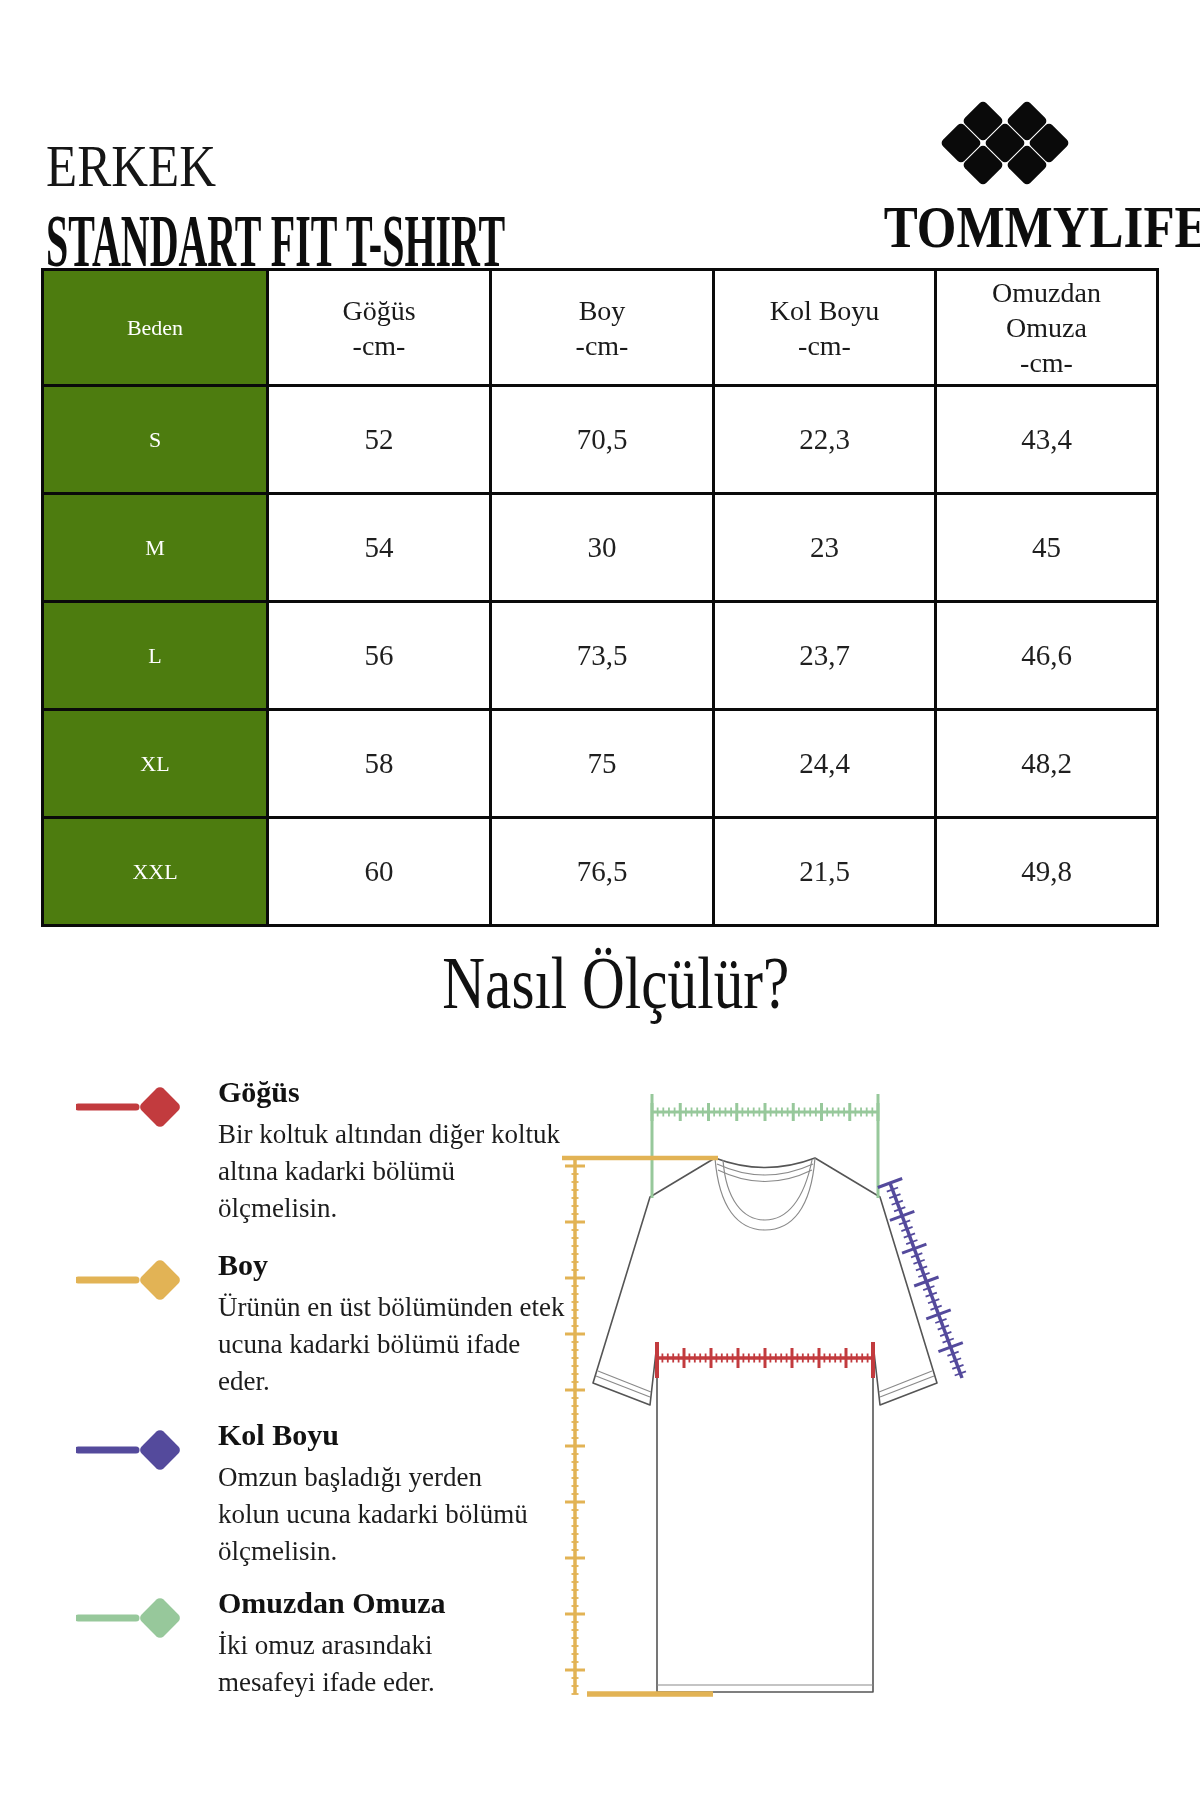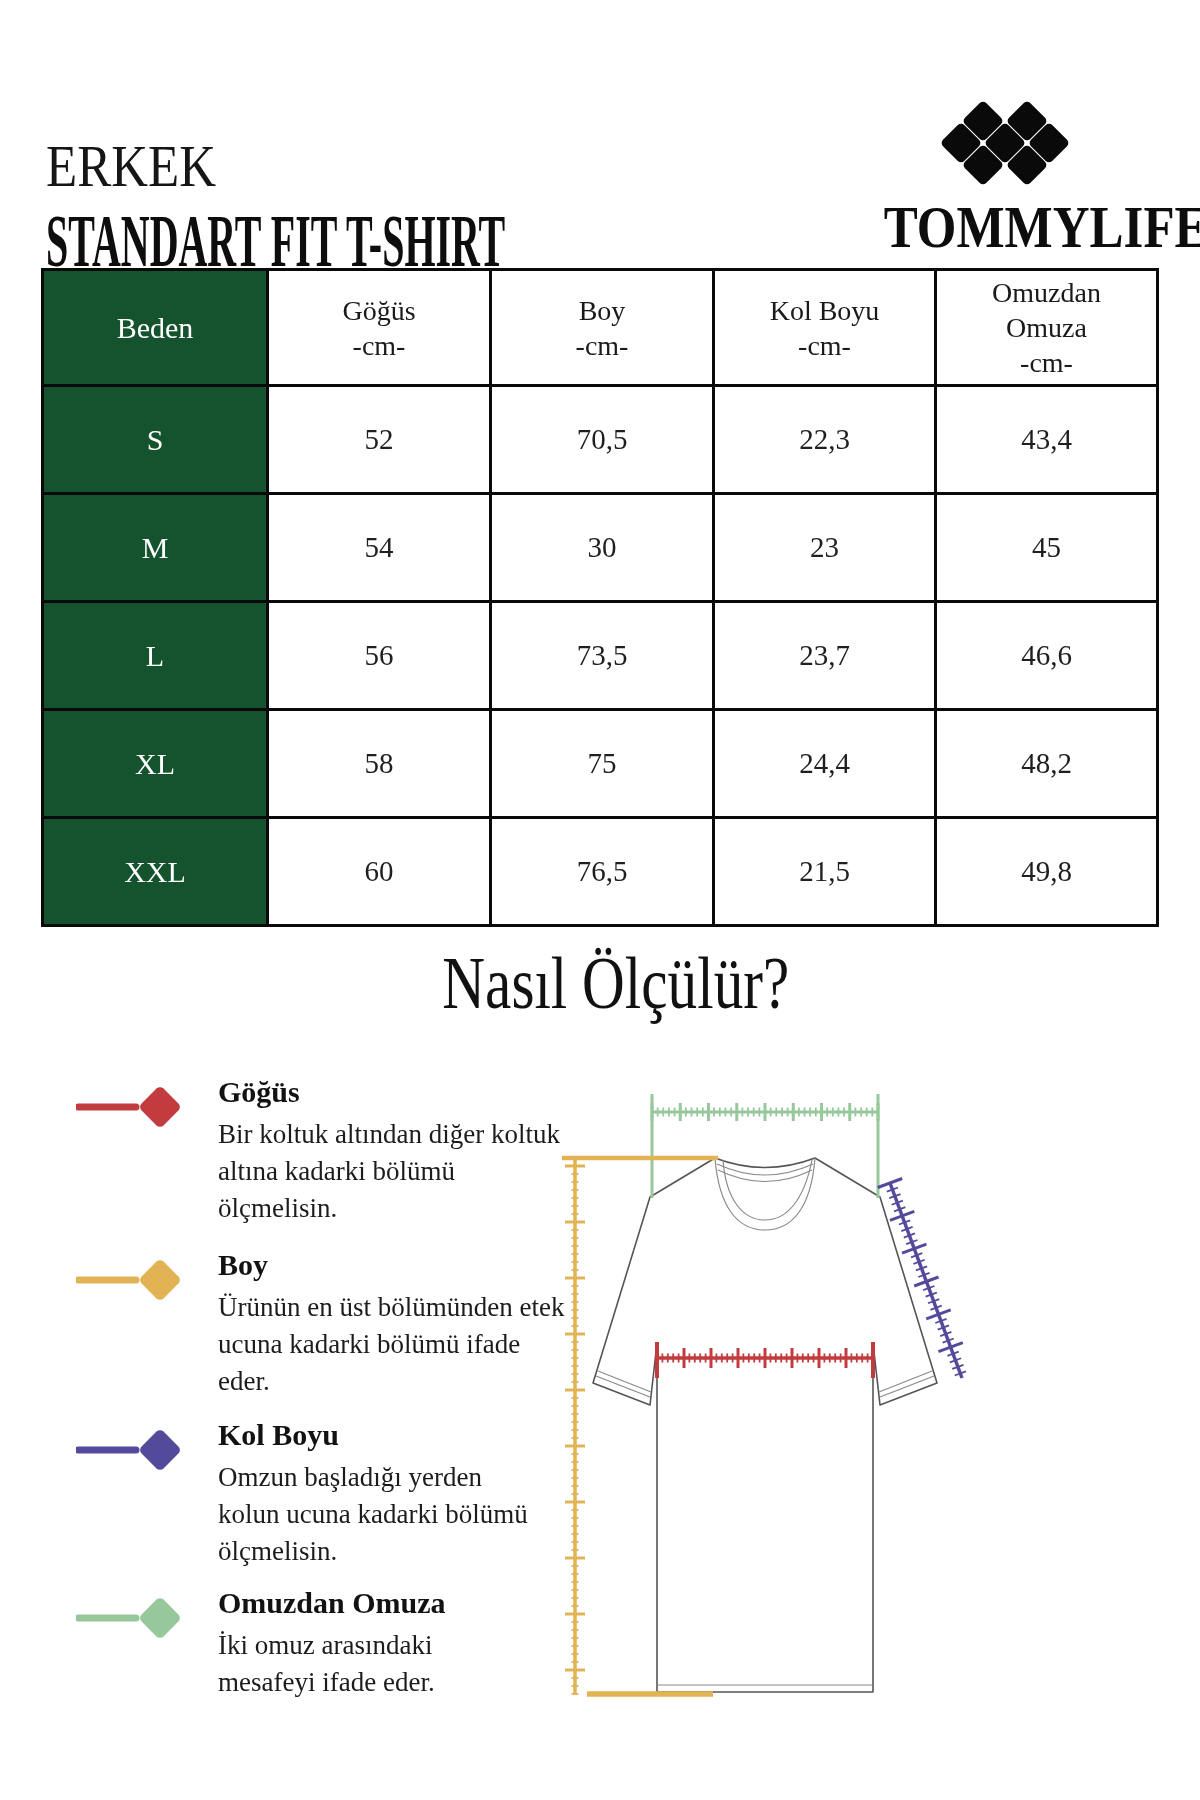--- a/index.html
+++ b/index.html
@@ -18,21 +18,21 @@
 
   .brand{position:absolute;top:96px;right:45px;width:300px;text-align:right;}
   .brand svg{display:block;margin:0 auto;}
   .brand-name{margin-top:6px;font-size:60px;line-height:1;font-weight:bold;color:#0d0d0d;}
 
   
   table.size-table{position:absolute;top:268px;left:41px;width:960px;border-collapse:collapse;table-layout:fixed;}
   .size-table th,.size-table td{border:3px solid #0a0a0a;text-align:center;vertical-align:middle;background:#fff;}
   .size-table thead th{height:80px;font-weight:400;font-size:28px;line-height:1.25;padding:4px 14px;color:#1a1a1a;}
   .size-table tbody th,.size-table tbody td{height:103px;font-size:29px;font-weight:400;color:#1f1f1f;}
-  .size-table .dark{background:#14532d;color:#ffffff;border-color:#0a0a0a;font-size:30px;}
+  .size-table .dark{background:#4d7c0f;color:#ffffff;border-color:#0a0a0a;font-size:22px;}
   .size-table .unit{display:block;font-size:28px;}
 
   
   .howto-title{position:absolute;top:946px;left:0;width:1200px;text-align:center;
                font-size:74px;line-height:1;color:#111;margin-left:16px;}
 
   .legend-item{position:absolute;left:76px;display:flex;gap:30px;align-items:flex-start;}
   .legend-item .marker{flex:0 0 auto;}
   .legend-text .ttl{font-size:30px;font-weight:bold;color:#121212;line-height:1.1;}
   .legend-text .dsc{margin-top:8px;font-size:27px;line-height:37px;color:#1c1c1c;}

